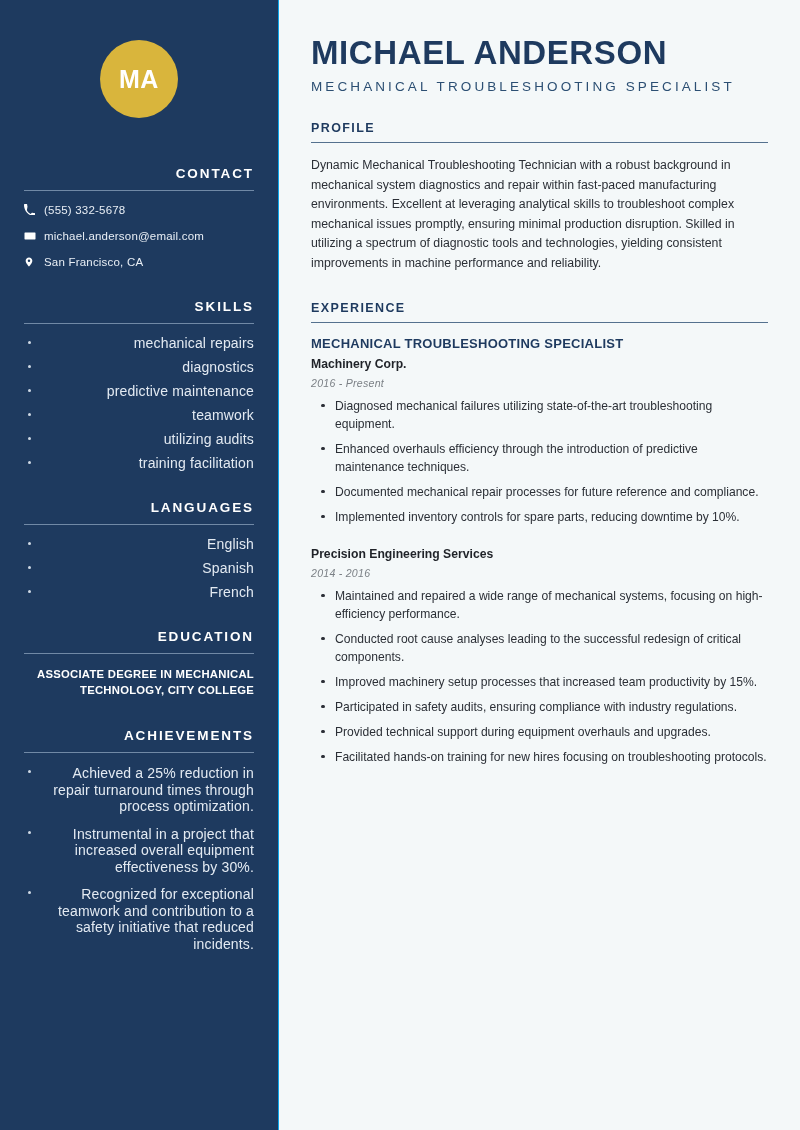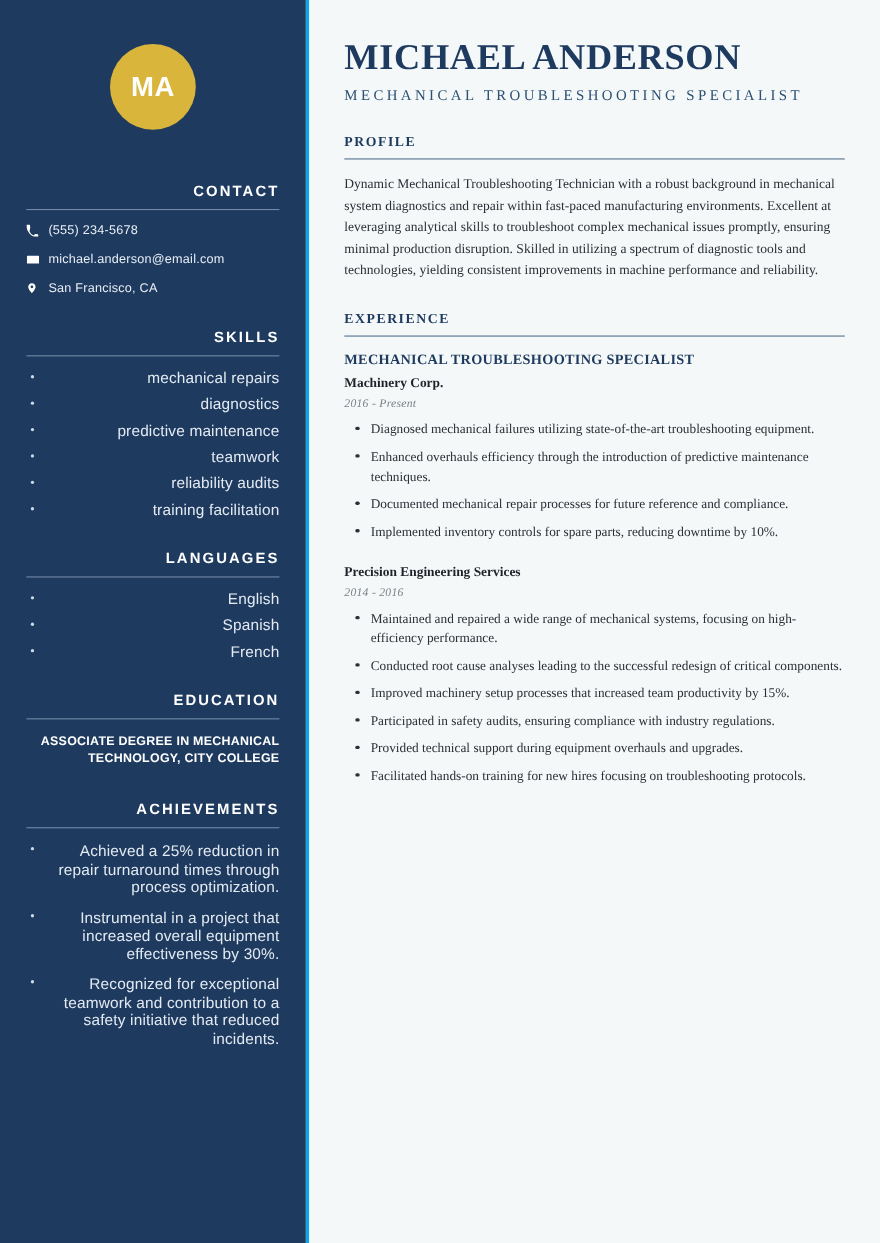--- a/index.html
+++ b/index.html
@@ -57,22 +57,21 @@
   .edu-text{
     font-size:11.3px;font-weight:bold;line-height:16px;
     color:#ffffff;letter-spacing:.25px;
   }
 
   
   .main{
     flex:1;height:1130px;box-sizing:border-box;
     padding:34px 32px 0 32px;
     background:#f4f8f9;
-    border-left:3px solid #0ea5e9;
-    font-family:Liberation Serif, serif;
+    border-left:1px solid #0ea5e9;
   }
   .name{
     font-size:33px;font-weight:bold;color:#1e3a5f;
     letter-spacing:.6px;line-height:38px;margin:0;
   }
   .headline{
     font-size:13.5px;color:#2c4f73;letter-spacing:3.1px;
     margin:7px 0 0 0;font-weight:400;
   }
 
@@ -125,21 +124,21 @@
     <section class="side-section first">
       <div class="side-h">CONTACT</div>
       <div class="side-rule"></div>
 
       <div class="contact-row">
         <span class="c-icon">
           <svg width="11" height="11" viewBox="0 0 24 24" fill="#ffffff">
             <path d="M6.6 10.8c1.9 3.7 4.9 6.7 8.6 8.6l2.9-2.9c.4-.4.9-.5 1.3-.3 1.4.5 3 .7 4.6.7.7 0 1.3.6 1.3 1.3V23c0 .7-.6 1.3-1.3 1.3C11.9 24.3 0 12.4 0 -2.3 0-3 .6-3.6 1.3-3.6h4.8c.7 0 1.3.6 1.3 1.3 0 1.6.3 3.2.7 4.6.1.4 0 .9-.3 1.3L6.6 10.8z" transform="translate(0,3.6) scale(0.95)"></path>
           </svg>
         </span>
-        <span class="c-text">(555) 234-5678</span>
+        <span class="c-text">(555) 332-5678</span>
       </div>
 
       <div class="contact-row">
         <span class="c-icon">
           <svg width="12" height="12" viewBox="0 0 24 24" fill="#ffffff">
             <path d="M2 5h20c.55 0 1 .45 1 1v12c0 .55-.45 1-1 1H2c-.55 0-1-.45-1-1V6c0-.55.45-1 1-1zm10 8L3.3 7h17.4L12 13z"></path>
           </svg>
         </span>
         <span class="c-text">michael.anderson@email.com</span>
       </div>
@@ -155,21 +154,21 @@
     </section>
 
     <section class="side-section">
       <div class="side-h">SKILLS</div>
       <div class="side-rule"></div>
       <ul class="side-list">
         <li>mechanical repairs</li>
         <li>diagnostics</li>
         <li>predictive maintenance</li>
         <li>teamwork</li>
-        <li>reliability audits</li>
+        <li>utilizing audits</li>
         <li>training facilitation</li>
       </ul>
     </section>
 
     <section class="side-section">
       <div class="side-h">LANGUAGES</div>
       <div class="side-rule"></div>
       <ul class="side-list">
         <li>English</li>
         <li>Spanish</li>

